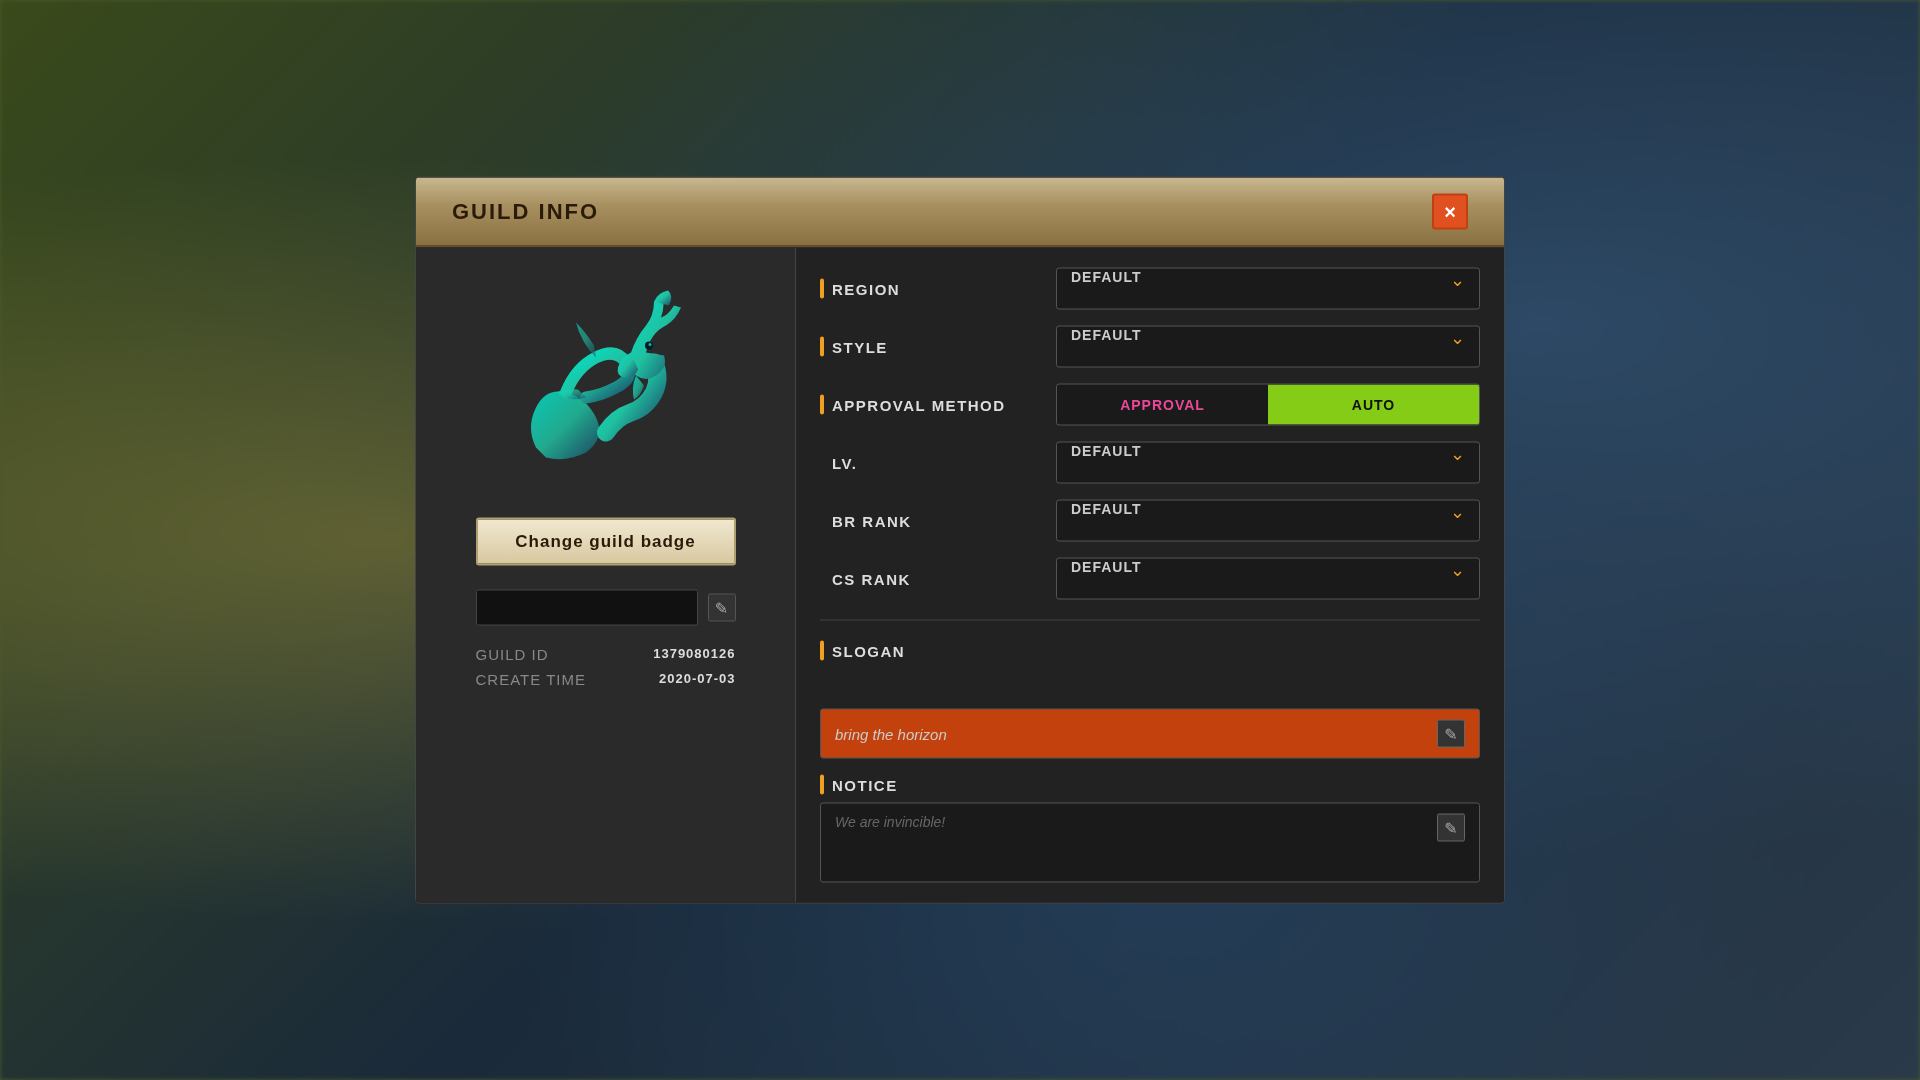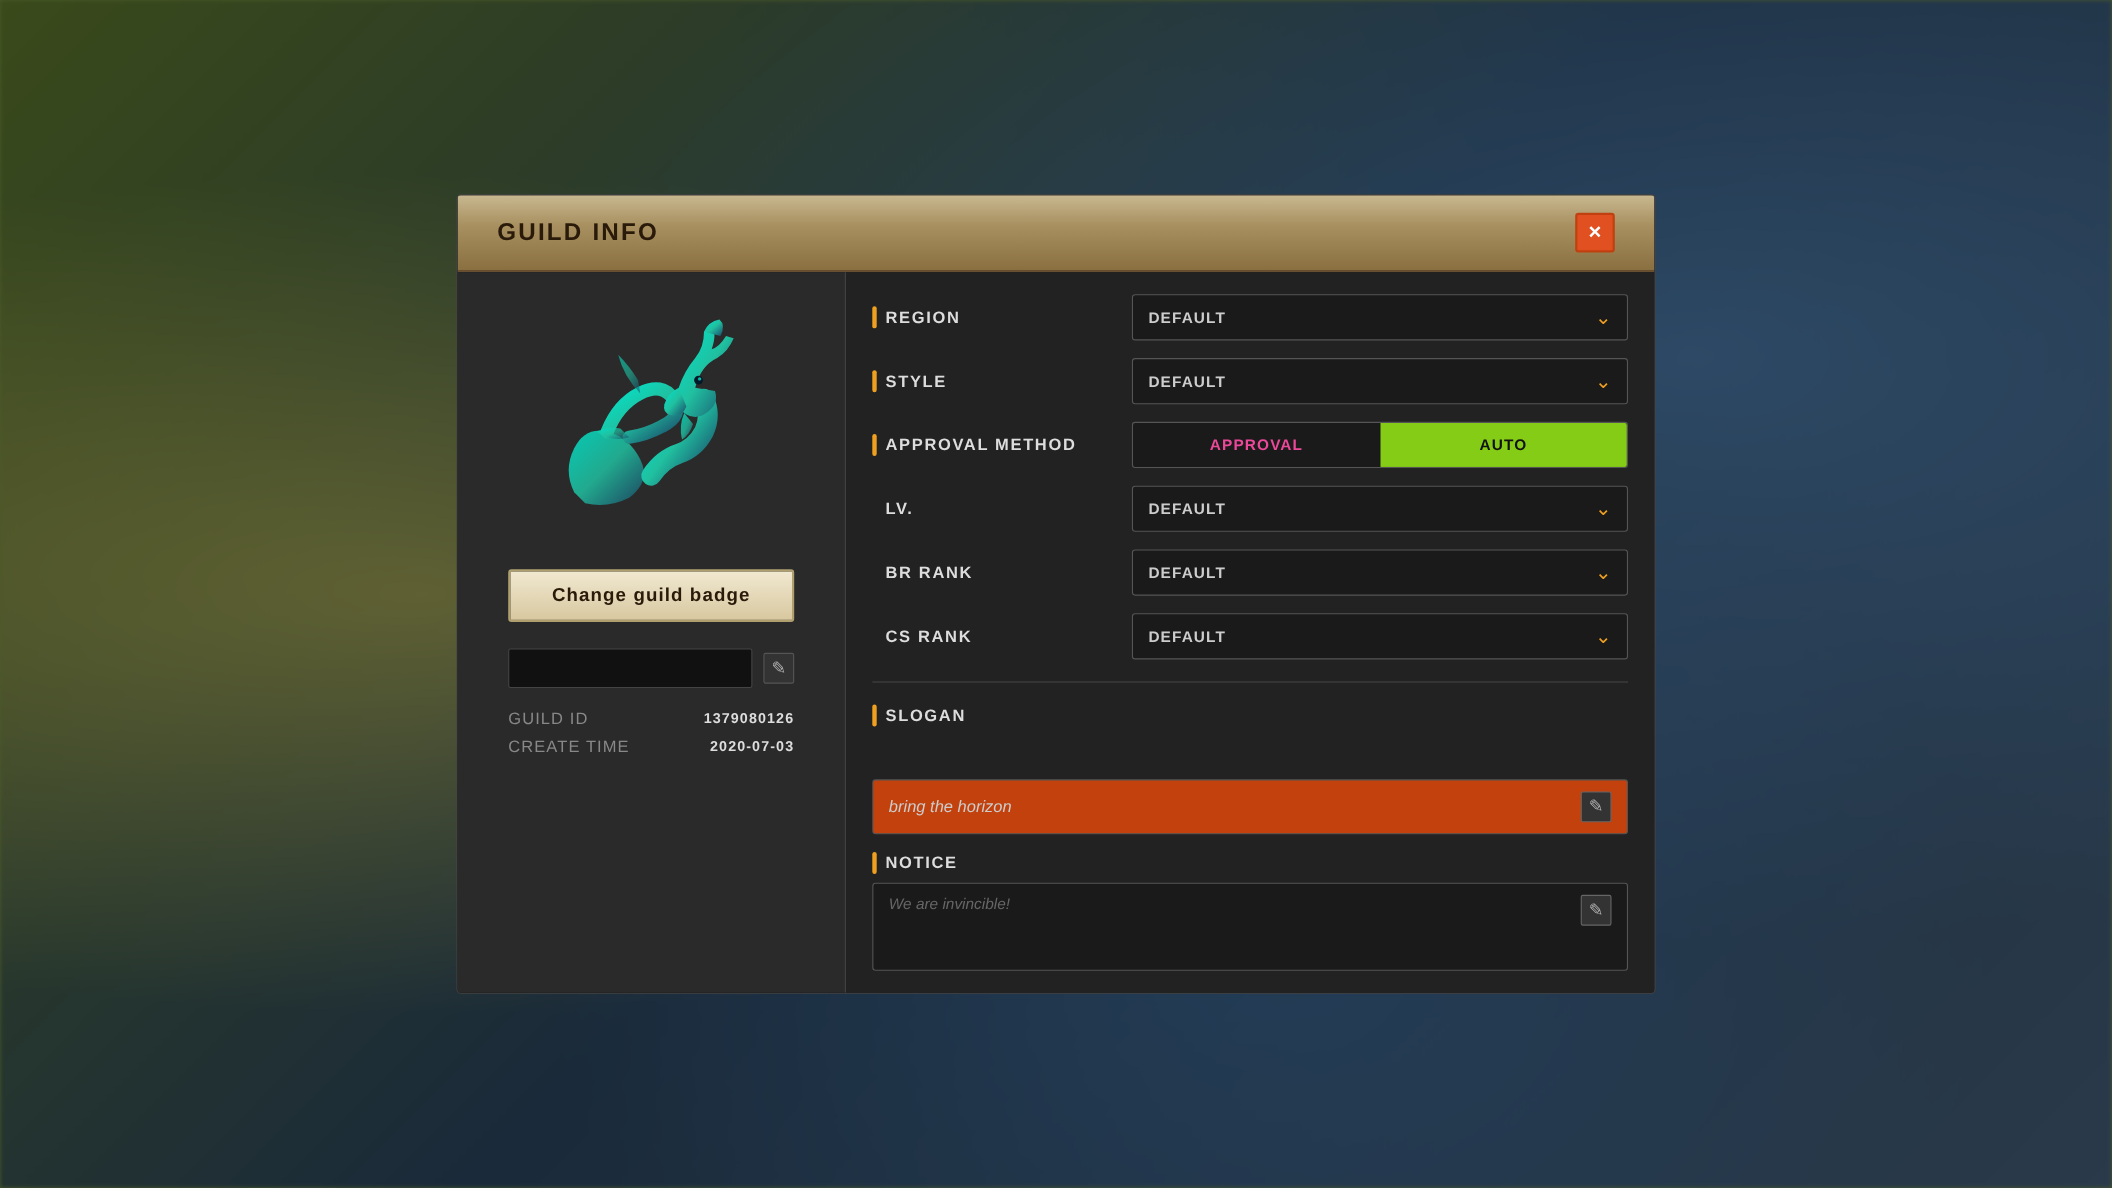--- a/index.html
+++ b/index.html
@@ -71,21 +71,21 @@
 
     
     .modal-body {
       display: flex;
       background: #222222;
       min-height: 600px;
     }
 
     
     .left-panel {
-      width: 353px;
+      width: 380px;
       flex-shrink: 0;
       background: #2a2a2a;
       border-right: 1px solid #444;
       display: flex;
       flex-direction: column;
       align-items: center;
       padding: 30px 20px;
     }
 
     .guild-badge-area {
@@ -211,21 +211,20 @@
       text-transform: uppercase;
     }
 
     .dropdown {
       flex: 1;
       height: 42px;
       background: #1a1a1a;
       border: 1px solid #555;
       border-radius: 3px;
       display: flex;
-      align-items: center;
       justify-content: space-between;
       padding: 0 14px;
       cursor: pointer;
     }
 
     .dropdown-value {
       font-size: 14px;
       font-weight: bold;
       color: #ccc;
       letter-spacing: 1px;

